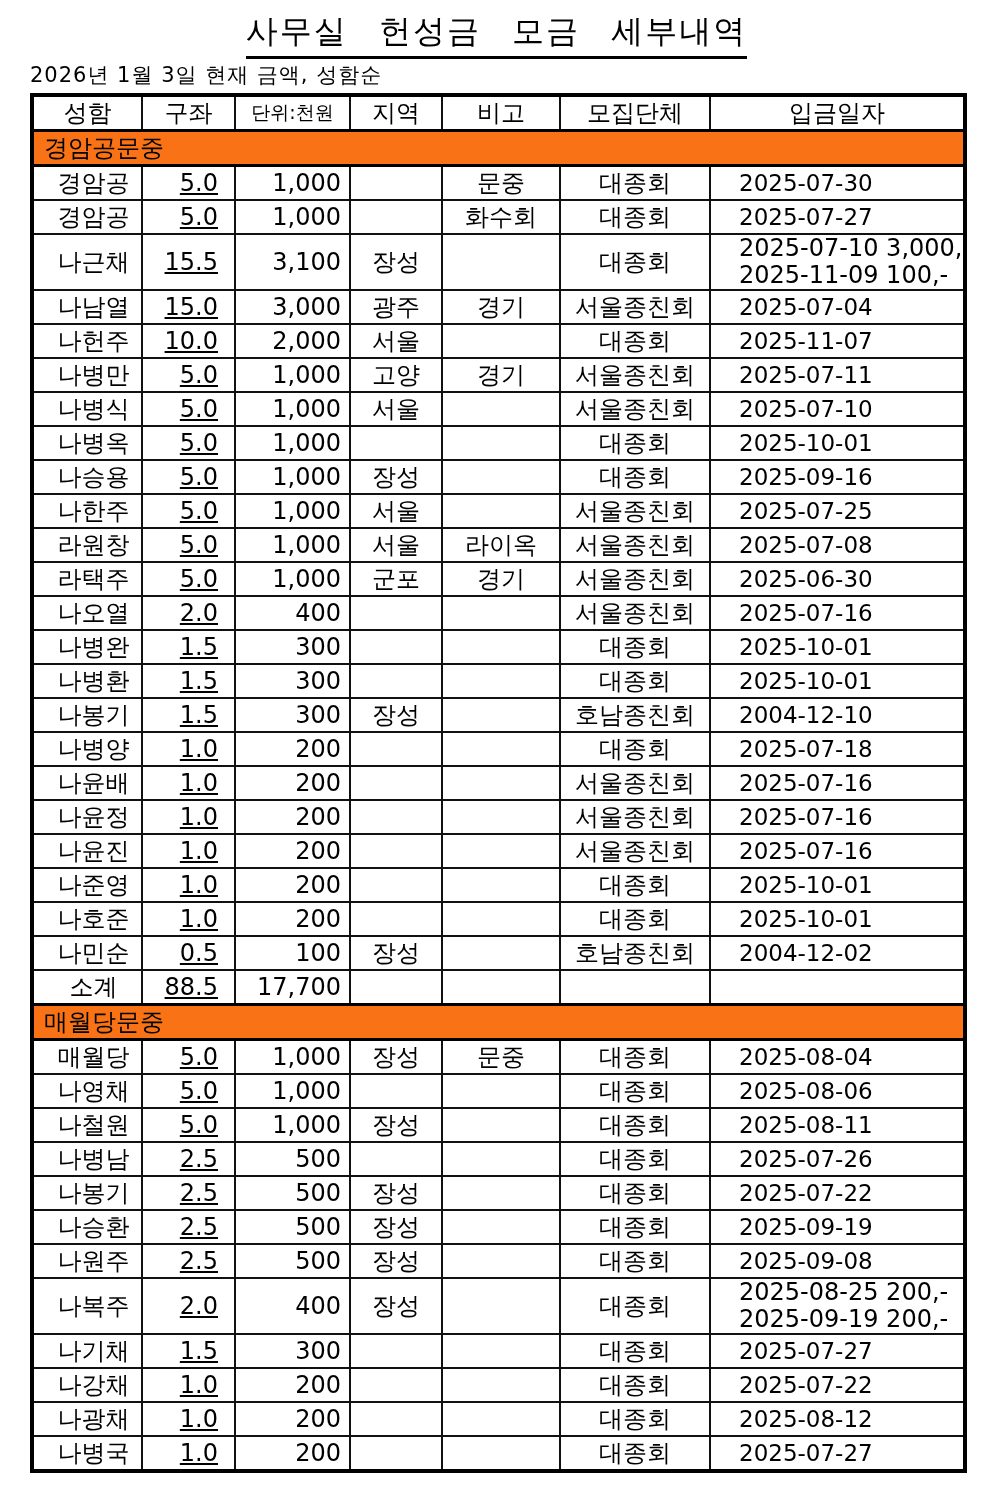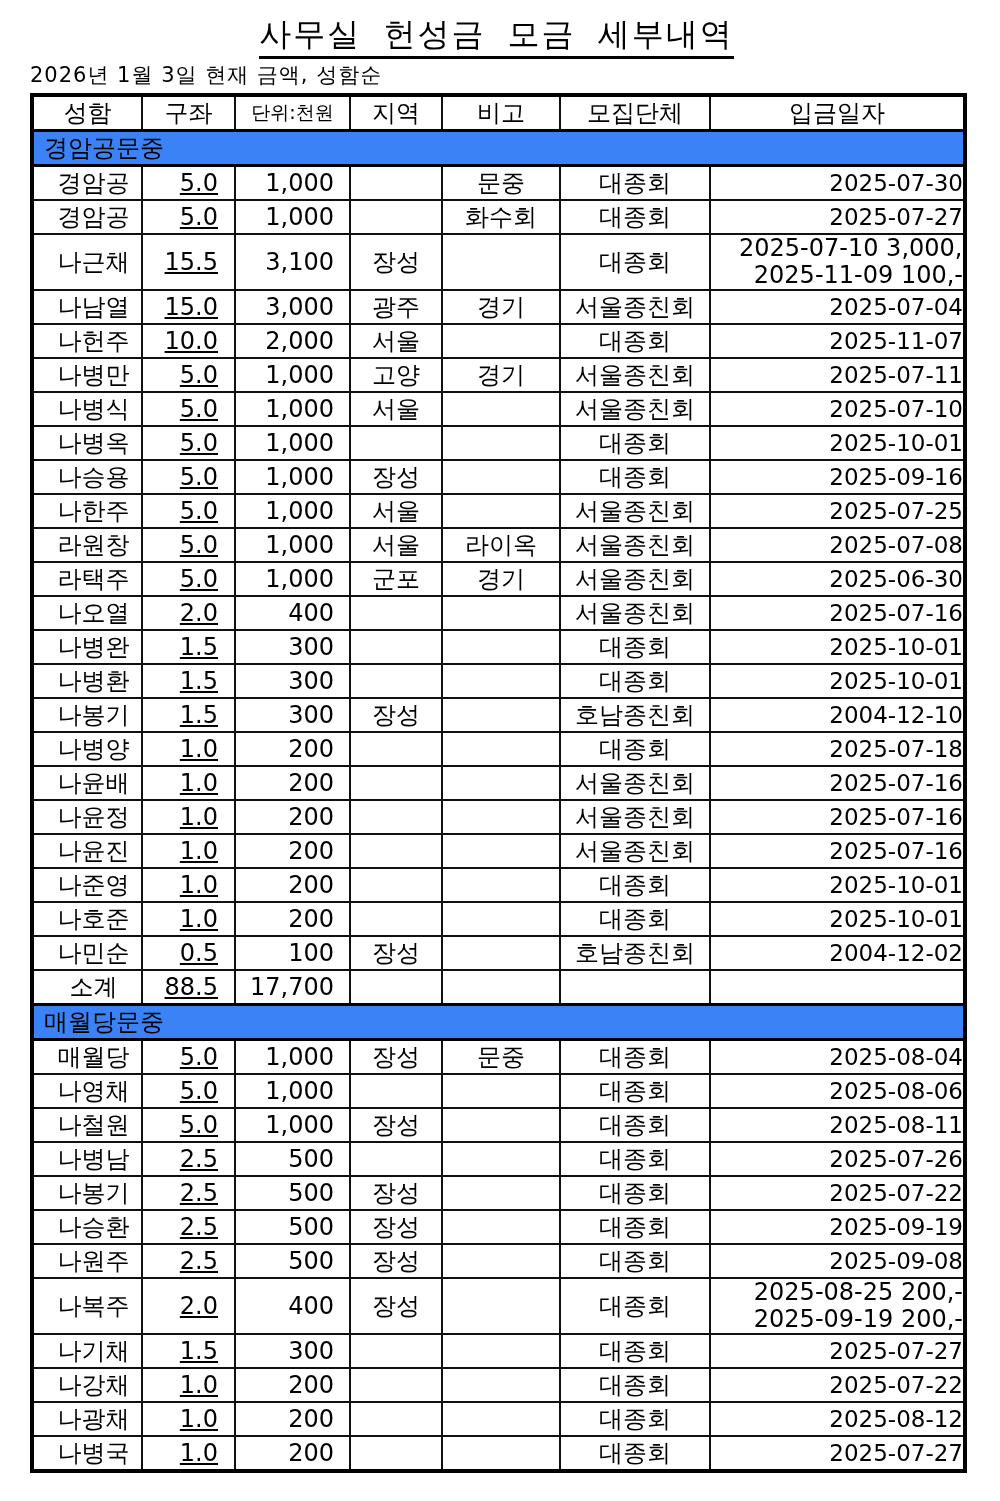--- a/index.html
+++ b/index.html
@@ -5,21 +5,21 @@
   * { box-sizing: border-box; }
   html, body {
     margin: 0; padding: 0;
     background: #ffffff;
     font-family: "DejaVu Sans", "Liberation Sans", sans-serif;
     color: #000;
   }
   body { width: 1000px; height: 1501px; overflow: hidden; }
   .page { padding: 14px 37px 0 30px; }
 
-  .title-wrap { text-align: center; margin: 0 0 4px 0; }
+  .title-wrap { text-align: center; margin: 0 0 4px 0; font-family: Liberation Mono, monospace; }
   .doc-title {
     display: inline-block;
     font-size: 32px;
     font-weight: normal;
     letter-spacing: 2px;
     word-spacing: 10px;
     line-height: 40px;
     margin: 0;
     border-bottom: 3px solid #000;
     padding-bottom: 2px;
@@ -50,35 +50,35 @@
     height: 33px;
     text-align: center;
     border-bottom: 3px solid #000;
   }
   thead th.unit-col { font-size: 19px; }
 
   tbody td { font-size: 24px; height: 30px; }
   tr.tall td { height: 48px; }
 
   td.section-cell {
-    background: #3b82f6;
+    background: #f97316;
     text-align: left;
     padding-left: 10px;
     font-size: 24px;
     border-top: 3px solid #000;
     border-bottom: 3px solid #000;
     height: 31px;
     margin-top: 32px;
   }
 
   td.c0 { text-align: center;  padding-left: 12px; }
   td.c1 { text-align: right; padding-right: 16px; text-decoration: underline; }
-  td.c2 { text-align: right; padding-right: 15px; }
+  td.c2 { text-align: right; padding-right: 8px; }
   td.c3, td.c4, td.c5 { text-align: center; }
-  td.c6 { text-align: right;  padding-left: 28px; font-size: 23px; }
+  td.c6 { text-align: left;  padding-left: 28px; font-size: 23px; }
   td.c6.multi .date-line { font-size: 24px; line-height: 27px; }
   .date-line { white-space: nowrap; }
 </style>
 </head>
 <body>
 
 <div class="page">
   <div class="title-wrap">
     <h1 class="doc-title">사무실 헌성금 모금 세부내역</h1>
   </div>

